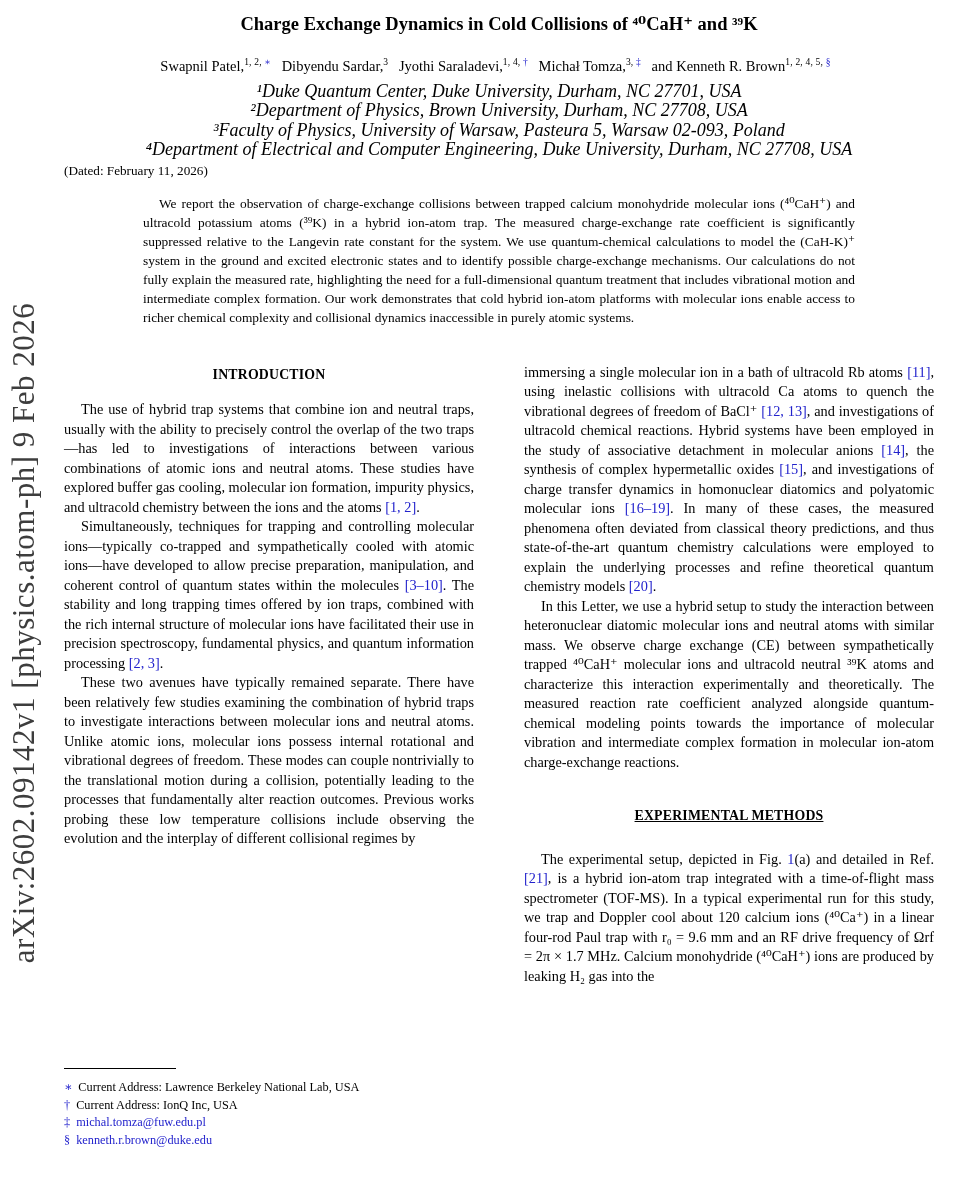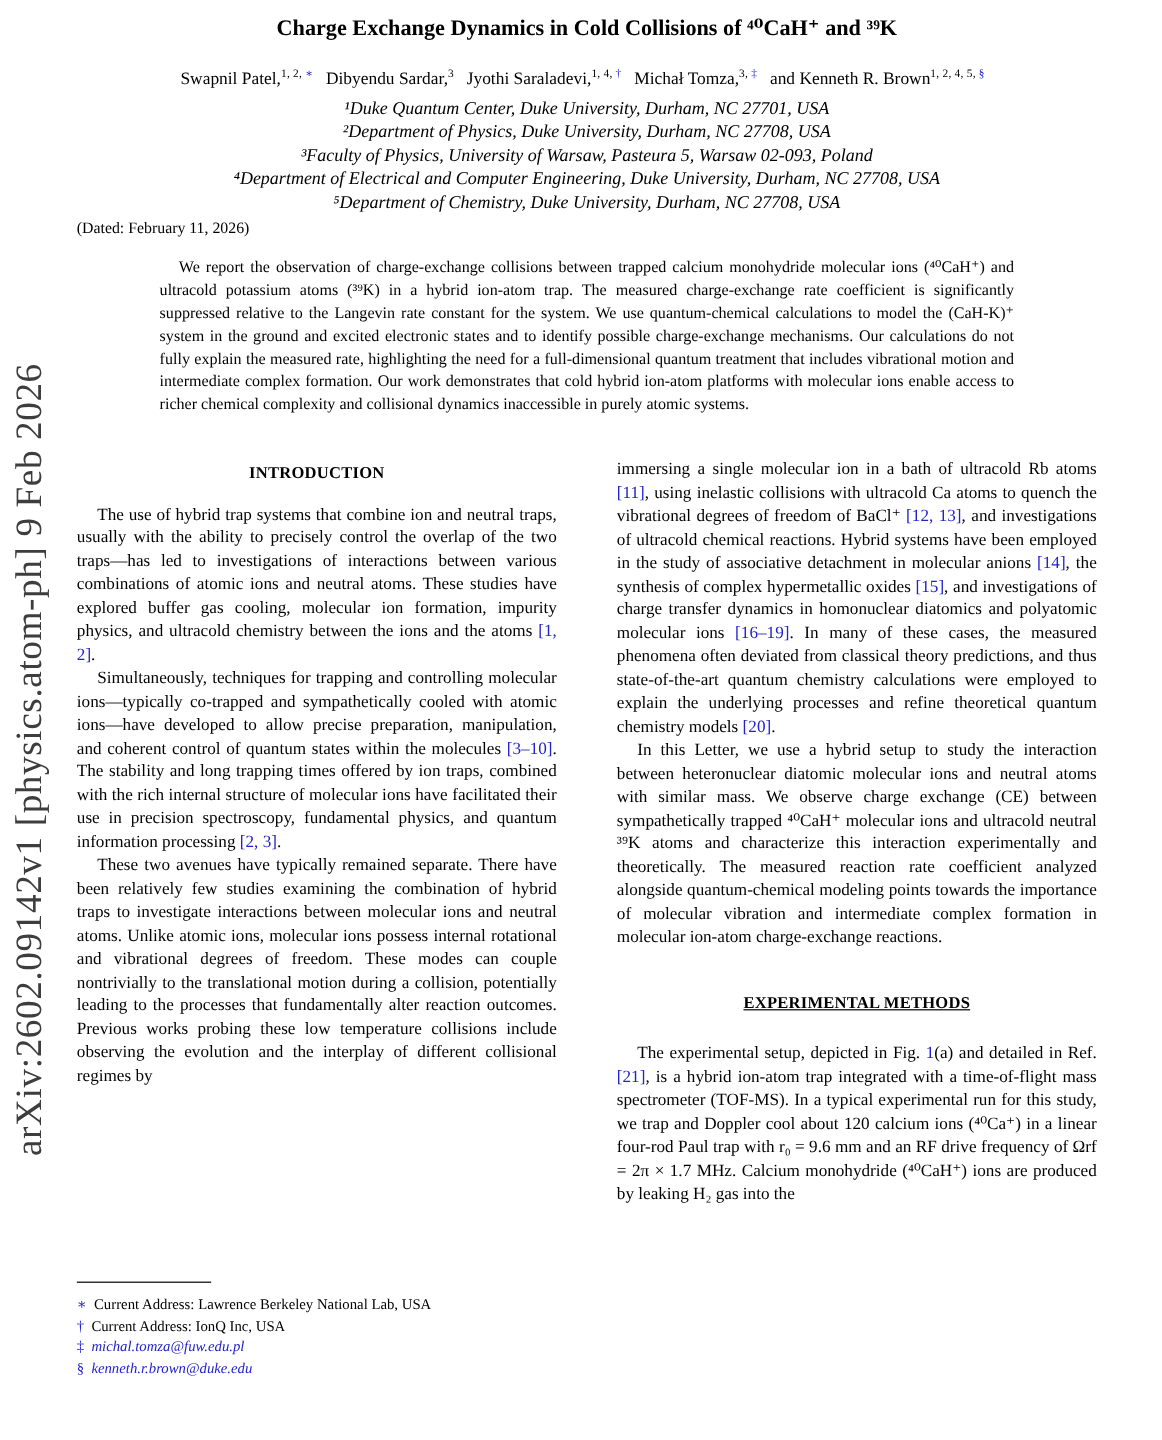--- a/index.html
+++ b/index.html
@@ -13,30 +13,30 @@
   .page { position: relative; width: 968px; height: 1200px; overflow: hidden; background: #fff; }
 
   .arxiv-stamp {
     position: absolute; left: 24px; top: 633px;
     transform: translate(-50%, -50%) rotate(-90deg);
     white-space: nowrap;
     font-size: 31px; letter-spacing: 0.5px;
     color: var(--stamp-gray, #3d3d3d);
   }
 
-  .content { padding: 13px 54px 0 64px; }
+  .content { padding: 13px 34px 0 64px; }
 
   .title { font-size: 18.5px; font-weight: bold; text-align: center; line-height: 1.25; margin: 0; }
 
   .authors { text-align: center; margin-top: 20px; font-size: 14.5px; }
   .author { margin-right: 7px; white-space: nowrap; }
   .authors sup { font-size: 9.5px; letter-spacing: 0.2px; }
   .sup-sym { color: var(--link-blue, #2222cc); }
 
-  .affiliations { margin-top: 7px; text-align: center; font-style: italic; font-size: 15px; line-height: 19.5px; }
+  .affiliations { margin-top: 7px; text-align: center; font-style: italic; font-size: 18px; line-height: 19.5px; }
   .dateline { text-align: left; font-size: 13.2px; margin-top: 3px; }
 
   .abstract {
     width: 712px; margin: 15px auto 0;
     text-align: justify; font-size: 13.4px; line-height: 19px;
     text-indent: 16px;
   }
 
   .columns { display: flex; gap: 50px; margin-top: 36px; }
   .col { width: 419px; font-size: 14.3px; line-height: 19.5px; text-align: justify; }
@@ -49,21 +49,21 @@
 
   .cite { color: var(--link-blue, #2222cc); }
 
   .footnotes {
     position: absolute; left: 64px; top: 1068px; width: 419px;
     font-size: 12.3px; line-height: 17.5px;
   }
   .fn-rule { width: 112px; border-top: 1.3px solid #000; margin-bottom: 10px; }
   .fn { padding-left: 15px; text-indent: -15px; }
   .fn-marker { color: var(--link-blue, #2222cc); margin-right: 6px; }
-  .fn-link { color: var(--link-blue, #2222cc); font-style: italic; }
+  .fn-link { color: var(--link-blue, #2222cc); }
 </style>
 </head>
 <body>
 
 <div class="page">
 
   <div class="arxiv-stamp">arXiv:2602.09142v1 [physics.atom-ph] 9 Feb 2026</div>
 
   <div class="content">
 
@@ -72,24 +72,23 @@
     <div class="authors">
       <span class="author"><span>Swapnil Patel,</span><sup><span>1, 2, </span><span class="sup-sym">∗</span></sup></span>
       <span class="author"><span>Dibyendu Sardar,</span><sup><span>3</span><span class="sup-sym"></span></sup></span>
       <span class="author"><span>Jyothi Saraladevi,</span><sup><span>1, 4, </span><span class="sup-sym">†</span></sup></span>
       <span class="author"><span>Michał Tomza,</span><sup><span>3, </span><span class="sup-sym">‡</span></sup></span>
       <span class="author"><span>and Kenneth R. Brown</span><sup><span>1, 2, 4, 5, </span><span class="sup-sym">§</span></sup></span>
     </div>
 
     <div class="affiliations">
       <div class="affil">¹Duke Quantum Center, Duke University, Durham, NC 27701, USA</div>
-      <div class="affil">²Department of Physics, Duke University, Durham, NC 27708, USA</div>
+      <div class="affil">²Department of Physics, Brown University, Durham, NC 27708, USA</div>
       <div class="affil">³Faculty of Physics, University of Warsaw, Pasteura 5, Warsaw 02-093, Poland</div>
       <div class="affil">⁴Department of Electrical and Computer Engineering, Duke University, Durham, NC 27708, USA</div>
-      <div class="affil">⁵Department of Chemistry, Duke University, Durham, NC 27708, USA</div>
     </div>
 
     <div class="dateline">(Dated: February 11, 2026)</div>
 
     <p class="abstract">We report the observation of charge-exchange collisions between trapped calcium monohydride molecular ions (⁴⁰CaH⁺) and ultracold potassium atoms (³⁹K) in a hybrid ion-atom trap. The measured charge-exchange rate coefficient is significantly suppressed relative to the Langevin rate constant for the system. We use quantum-chemical calculations to model the (CaH-K)⁺ system in the ground and excited electronic states and to identify possible charge-exchange mechanisms. Our calculations do not fully explain the measured rate, highlighting the need for a full-dimensional quantum treatment that includes vibrational motion and intermediate complex formation. Our work demonstrates that cold hybrid ion-atom platforms with molecular ions enable access to richer chemical complexity and collisional dynamics inaccessible in purely atomic systems.</p>
 
     <div class="columns">
 
       <div class="col">
         <h2 class="sec">INTRODUCTION</h2>

